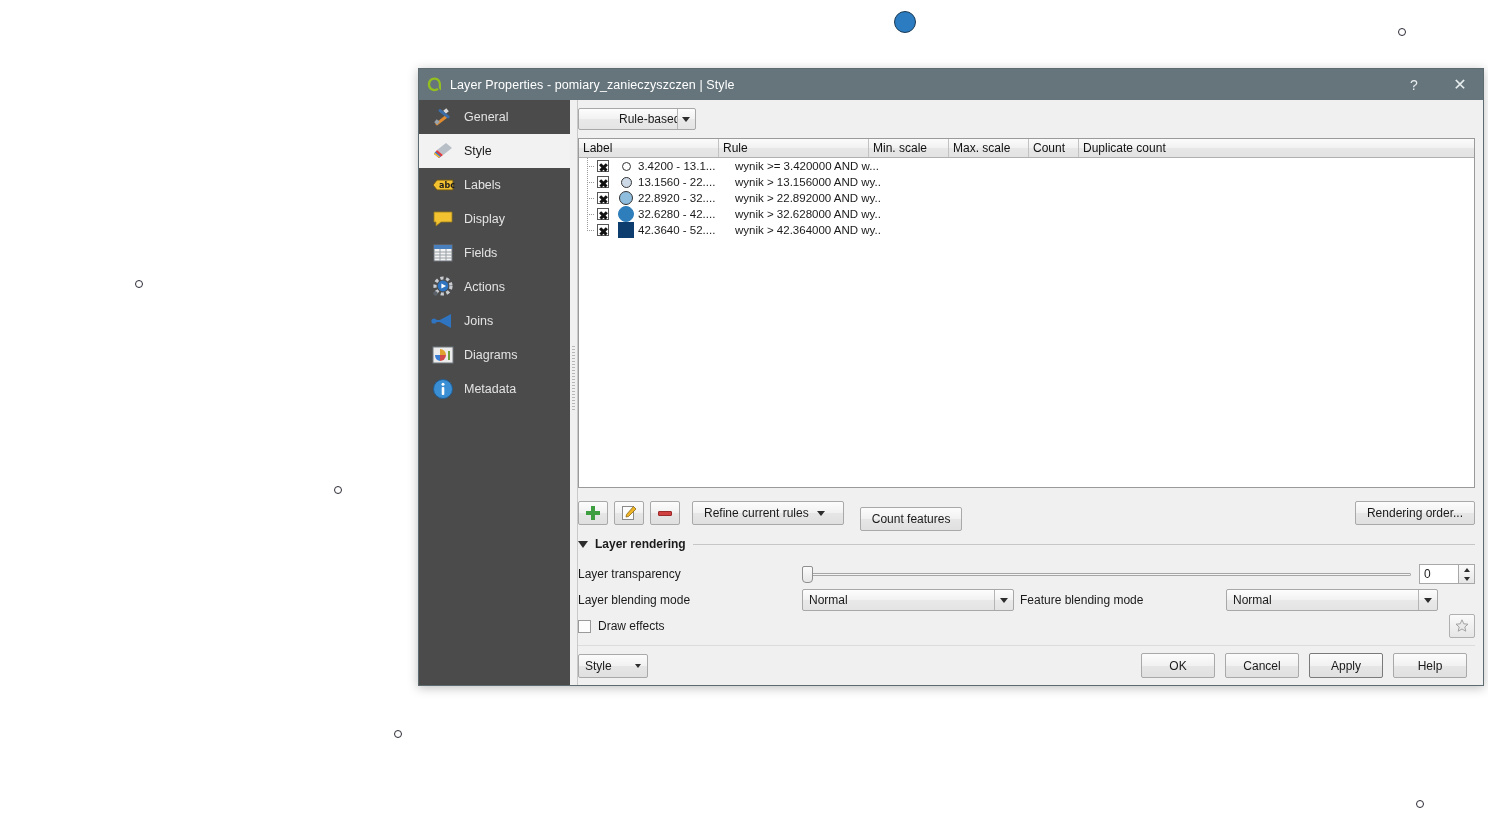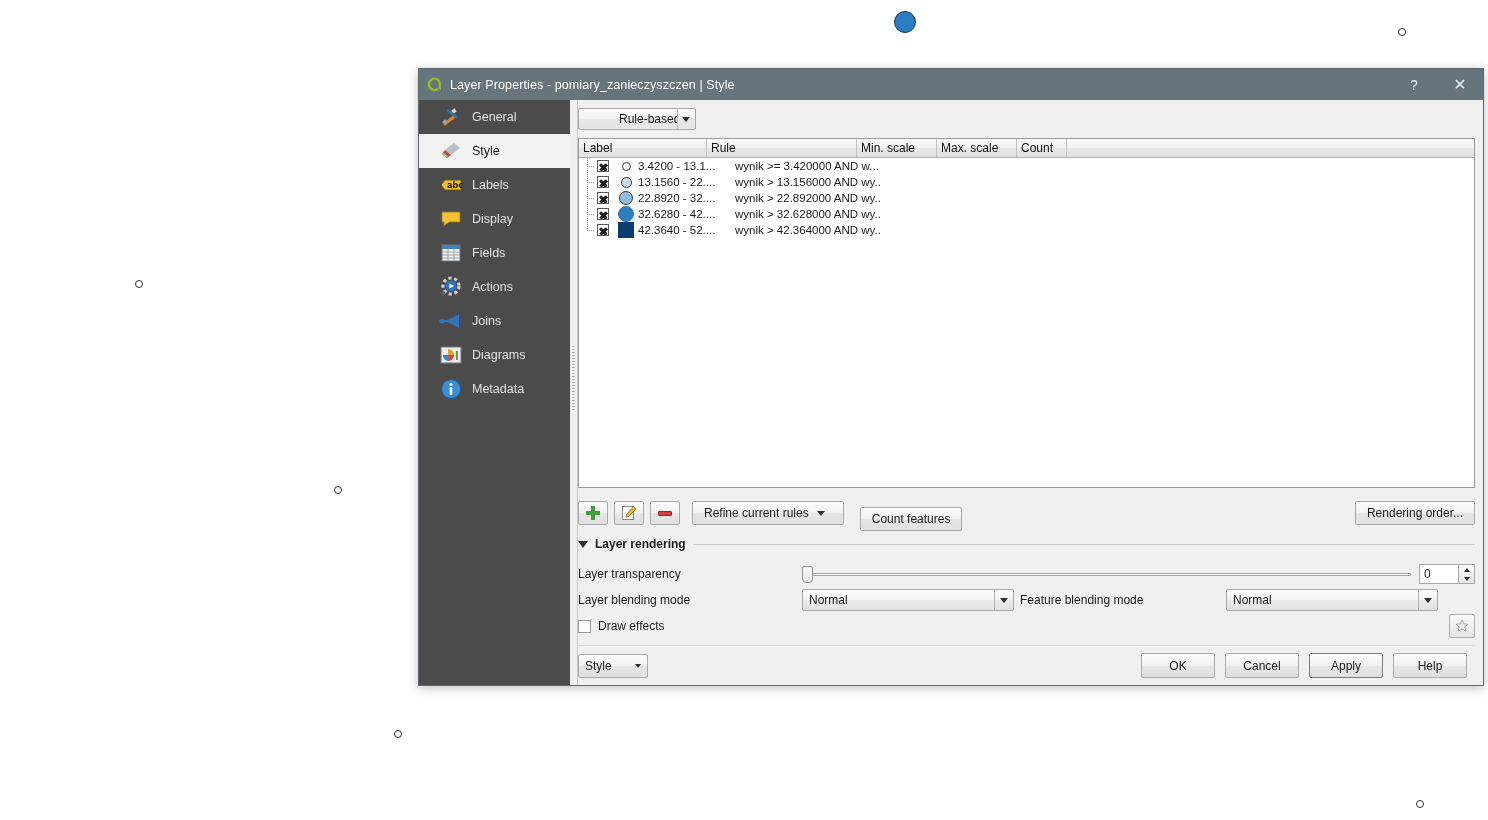--- a/index.html
+++ b/index.html
@@ -80,21 +80,21 @@
   
   #sidebar {
     width: 151px;
     background: #4b4b4b;
     flex: 0 0 auto;
     padding-top: 0px;
   }
   .side-item {
     height: 34px;
     display: flex; align-items: center;
-    padding-left: 20px;
+    padding-left: 12px;
     color: #e3e3e3;
     font-size: 12.5px;
   }
   .side-item.active {
     background: #f2f2f2;
     color: #1a1a1a;
   }
   .side-item .sicon {
     width: 24px; height: 24px;
     margin-right: 9px;
@@ -177,21 +177,21 @@
   }
   #rules-head .th {
     border-right: 1px solid #c2c2c2;
     padding-left: 4px;
     display: flex; align-items: center;
     font-size: 12px;
     color: #111;
     white-space: nowrap;
     overflow: hidden;
   }
-  .col-label { width: 128px; }
+  .col-label { width: 140px; }
   .col-rule  { width: 150px; }
   .col-min   { width: 80px; }
   .col-max   { width: 80px; }
   .col-count { width: 50px; }
   .col-dup   { flex: 1 1 auto; border-right: none !important; }
 
   #rules-body { flex: 1 1 auto; overflow: hidden; }
   .rule-row {
     display: flex;
     height: 16px;
@@ -549,20 +549,21 @@
           </span>
       </div>
 
       <div id="rules-wrap">
         <div id="rules-head">
           <div class="th col-label">Label</div>
           <div class="th col-rule">Rule</div>
           <div class="th col-min">Min. scale</div>
           <div class="th col-max">Max. scale</div>
           <div class="th col-count">Count</div>
+          <div class="th col-dup">Duplicate count</div>
         </div>
         <div id="rules-body">
             <div class="rule-row">
               <div class="cell label-cell">
                 <span class="tree-branch"></span>
                 <span class="chk"></span>
                 <span class="sym-cell">
                   <span class="sym" style="width: 9px; height: 9px; background: rgb(255, 255, 255); border-color: rgb(51, 51, 51);"></span>
                 </span>
                 <span>3.4200 - 13.1...</span>

